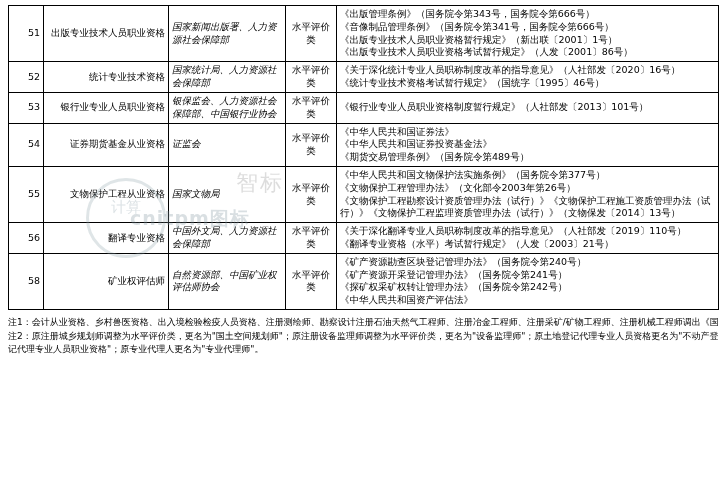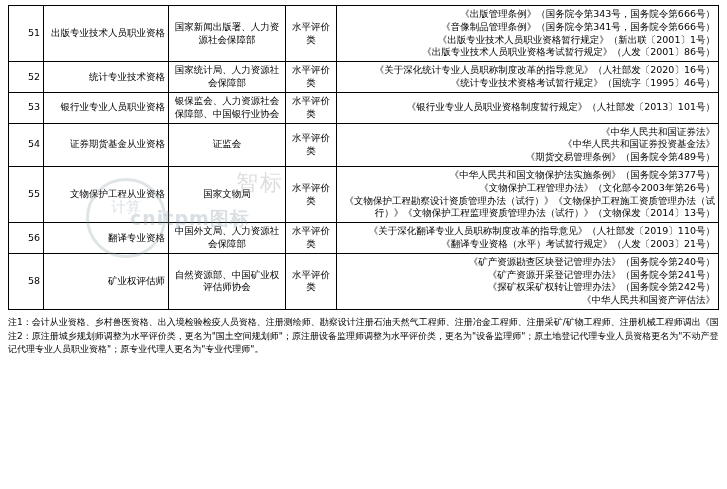--- a/index.html
+++ b/index.html
@@ -39,30 +39,31 @@
     text-align: right;
     font-size: 11px;
   }
   td.col-name {
     width: 118px;
     text-align: right;
     font-size: 10.5px;
   }
   td.col-dept {
     width: 110px;
-    text-align: center;
-    font-size: 9.5px;
+    text-align: left;
+    font-size: 9.5px;
+    font-style: italic;
   }
   td.col-type {
     width: 44px;
     text-align: center;
     font-size: 9.5px;
   }
   td.col-basis {
-    text-align: right;
+    text-align: left;
     font-size: 9.5px;
   }
   td.col-basis div {
     white-space: nowrap;
     overflow: hidden;
   }
   .notes {
     margin-top: 6px;
     font-size: 9px;
     line-height: 1.5;

